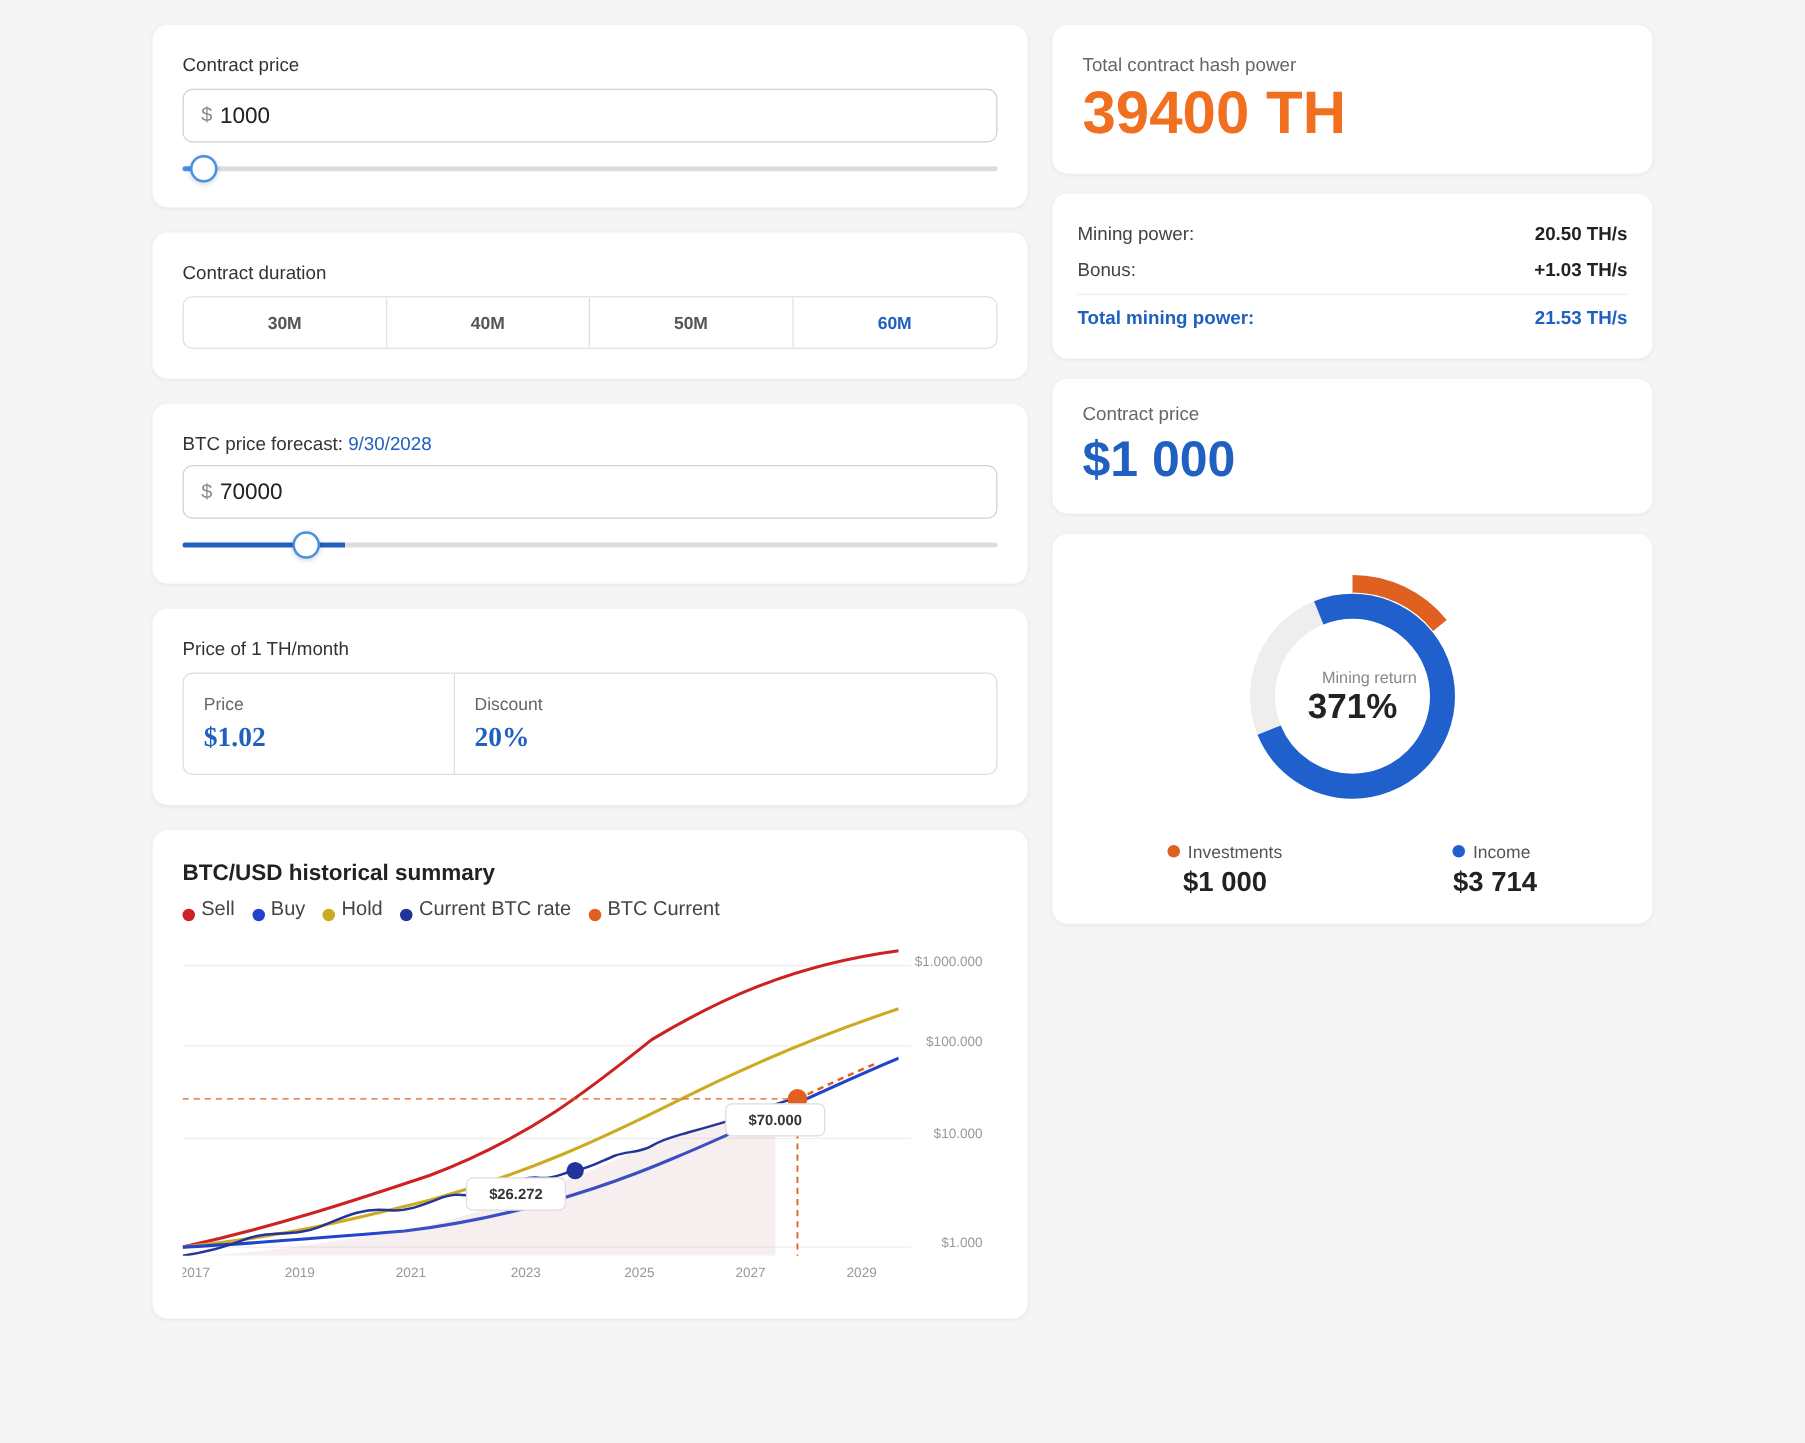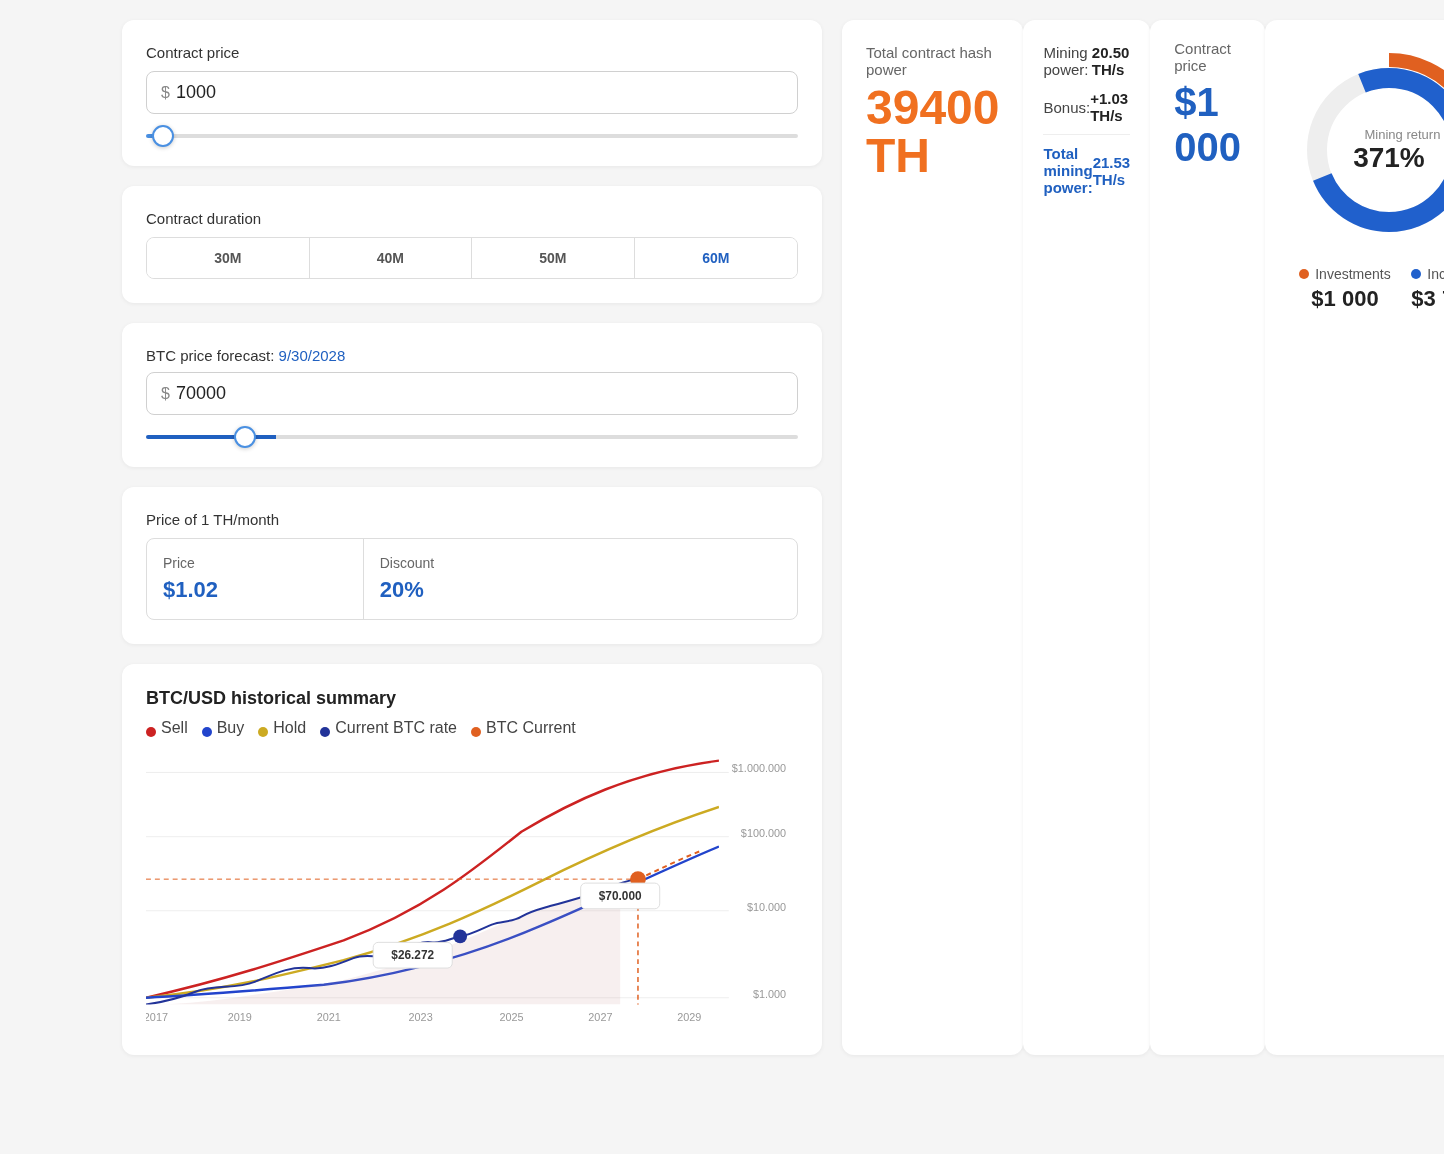--- a/index.html
+++ b/index.html
@@ -19,21 +19,21 @@
       width: 1200px;
       max-width: 100%;
     }
     .card {
       background: #fff;
       border-radius: 12px;
       padding: 24px;
       box-shadow: 0 1px 4px rgba(0,0,0,0.06);
     }
     .left-panel { display: flex; flex-direction: column; gap: 20px; }
-    .right-panel { display: flex; flex-direction: row; }
+    .right-panel { display: flex; flex-direction: column; gap: 16px; }
 
     
     .section-label {
       font-size: 15px;
       color: #333;
       font-weight: 500;
       margin-bottom: 10px;
     }
     .price-input-box {
       border: 1.5px solid #d0d0d0;
@@ -109,21 +109,21 @@
       border: 1.5px solid #ddd;
       border-radius: 8px;
       overflow: hidden;
     }
     .price-cell {
       padding: 16px;
       border-right: 1px solid #ddd;
     }
     .price-cell:last-child { border-right: none; }
     .price-cell-label { font-size: 14px; color: #666; margin-bottom: 6px; }
-    .price-cell-value { font-size: 22px; font-weight: 700; color: #2060c0; }
+    .price-cell-value { font-size: 22px; font-weight: 700; color: #2060c0; font-family: Liberation Serif, serif; }
 
     
     .chart-section { }
     .chart-title {
       font-size: 18px;
       font-weight: 700;
       color: #222;
       margin-bottom: 10px;
     }
     .chart-legend {

